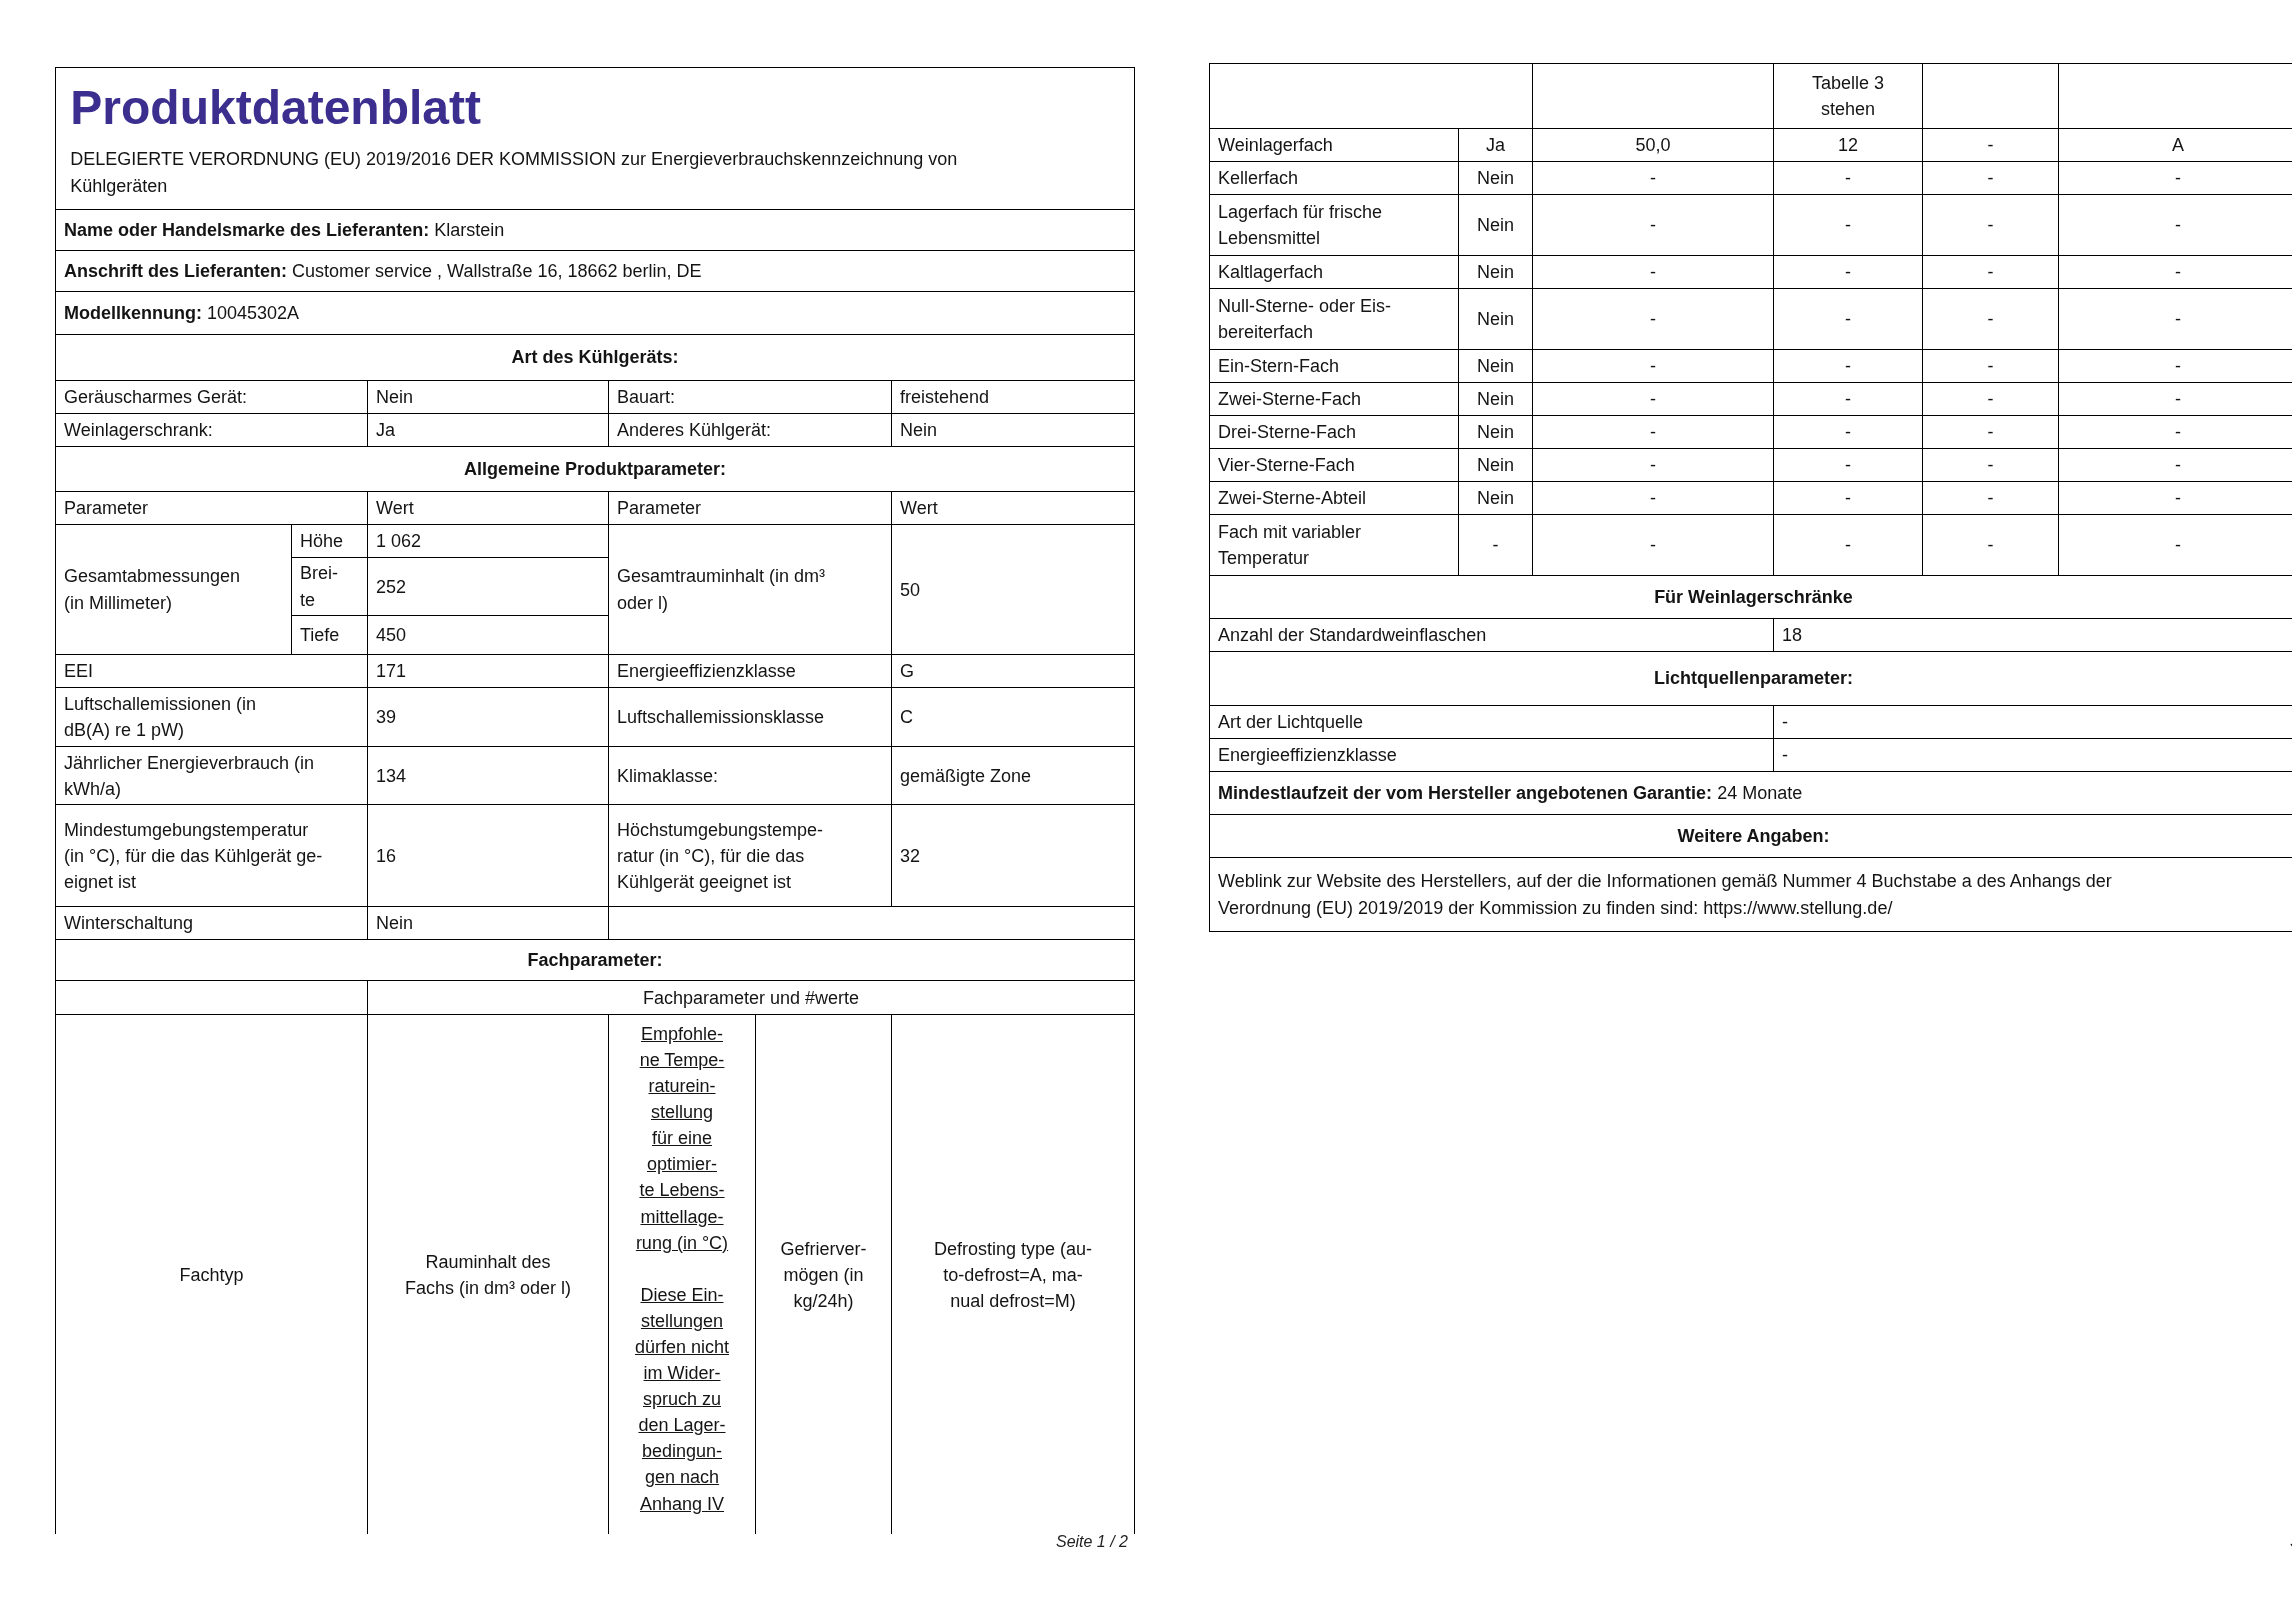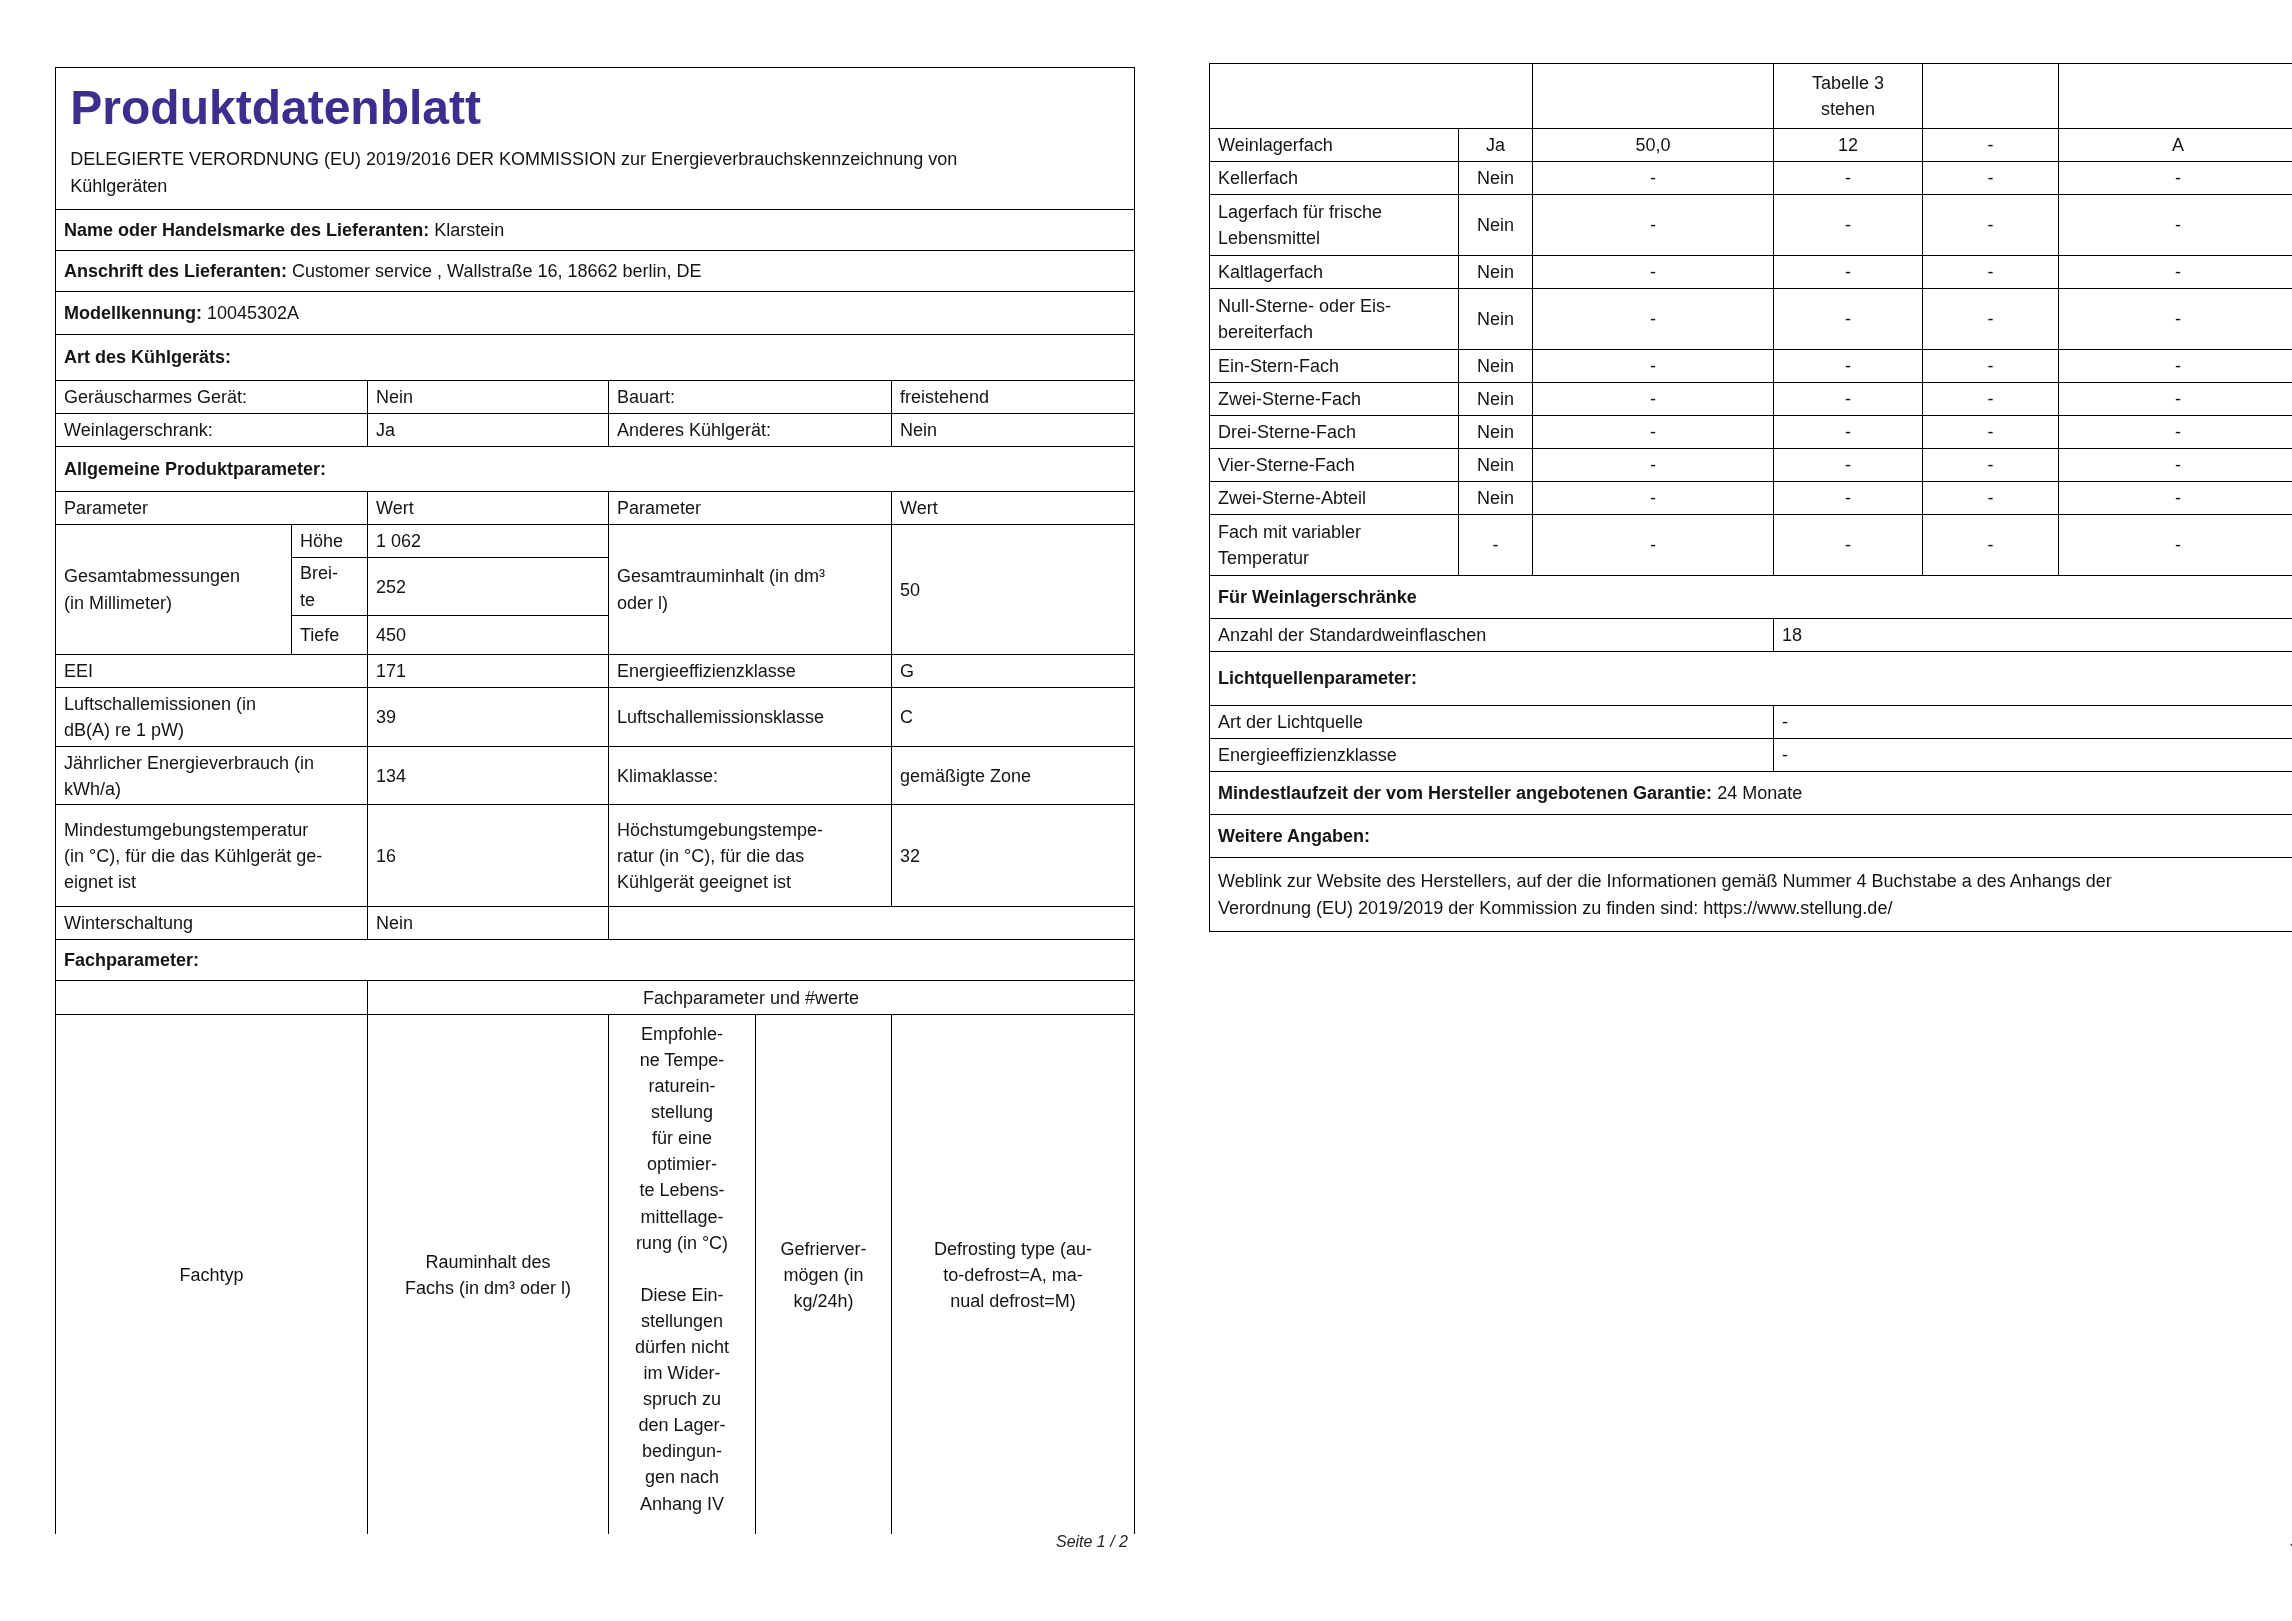--- a/index.html
+++ b/index.html
@@ -12,23 +12,23 @@
   .page { position:absolute;margin-left:6px; }
   #page1 { left:49px;  top:67px; width:1079px; }
   #page2 { left:1203px; top:63px; width:1088px; }
   table { border-collapse:collapse; table-layout:fixed; width:100%; }
   td {
     border:1.8px solid #000; padding:2.7px 8px;
     font-size:18px; line-height:1.45; vertical-align:middle;
     overflow:hidden;
   }
   td[data-bind], .pl { white-space:pre-line; }
-  .b { font-weight:bold; }
+  .b { font-weight:bold;text-align:center; }
   .center { text-align:center; }
-  .top { vertical-align:top; padding-top:5.4px; }
+  .top { vertical-align:top; padding-top:5.4px;text-decoration:underline; }
   tr.cut > td { border-bottom:none; }
   .title-cell { padding:14.3px 14.3px 9px 14.3px; vertical-align:top; }
   .title-cell h1 {
     font-size:48px; font-weight:bold; color:var(--accent);
     margin:0 0 10.7px 0; line-height:1.1;
   }
   .title-cell p { font-size:18px; line-height:1.5; }
   .footer {
     position:absolute; top:1533px; font-size:16px; color:#222;
     text-align:right;

